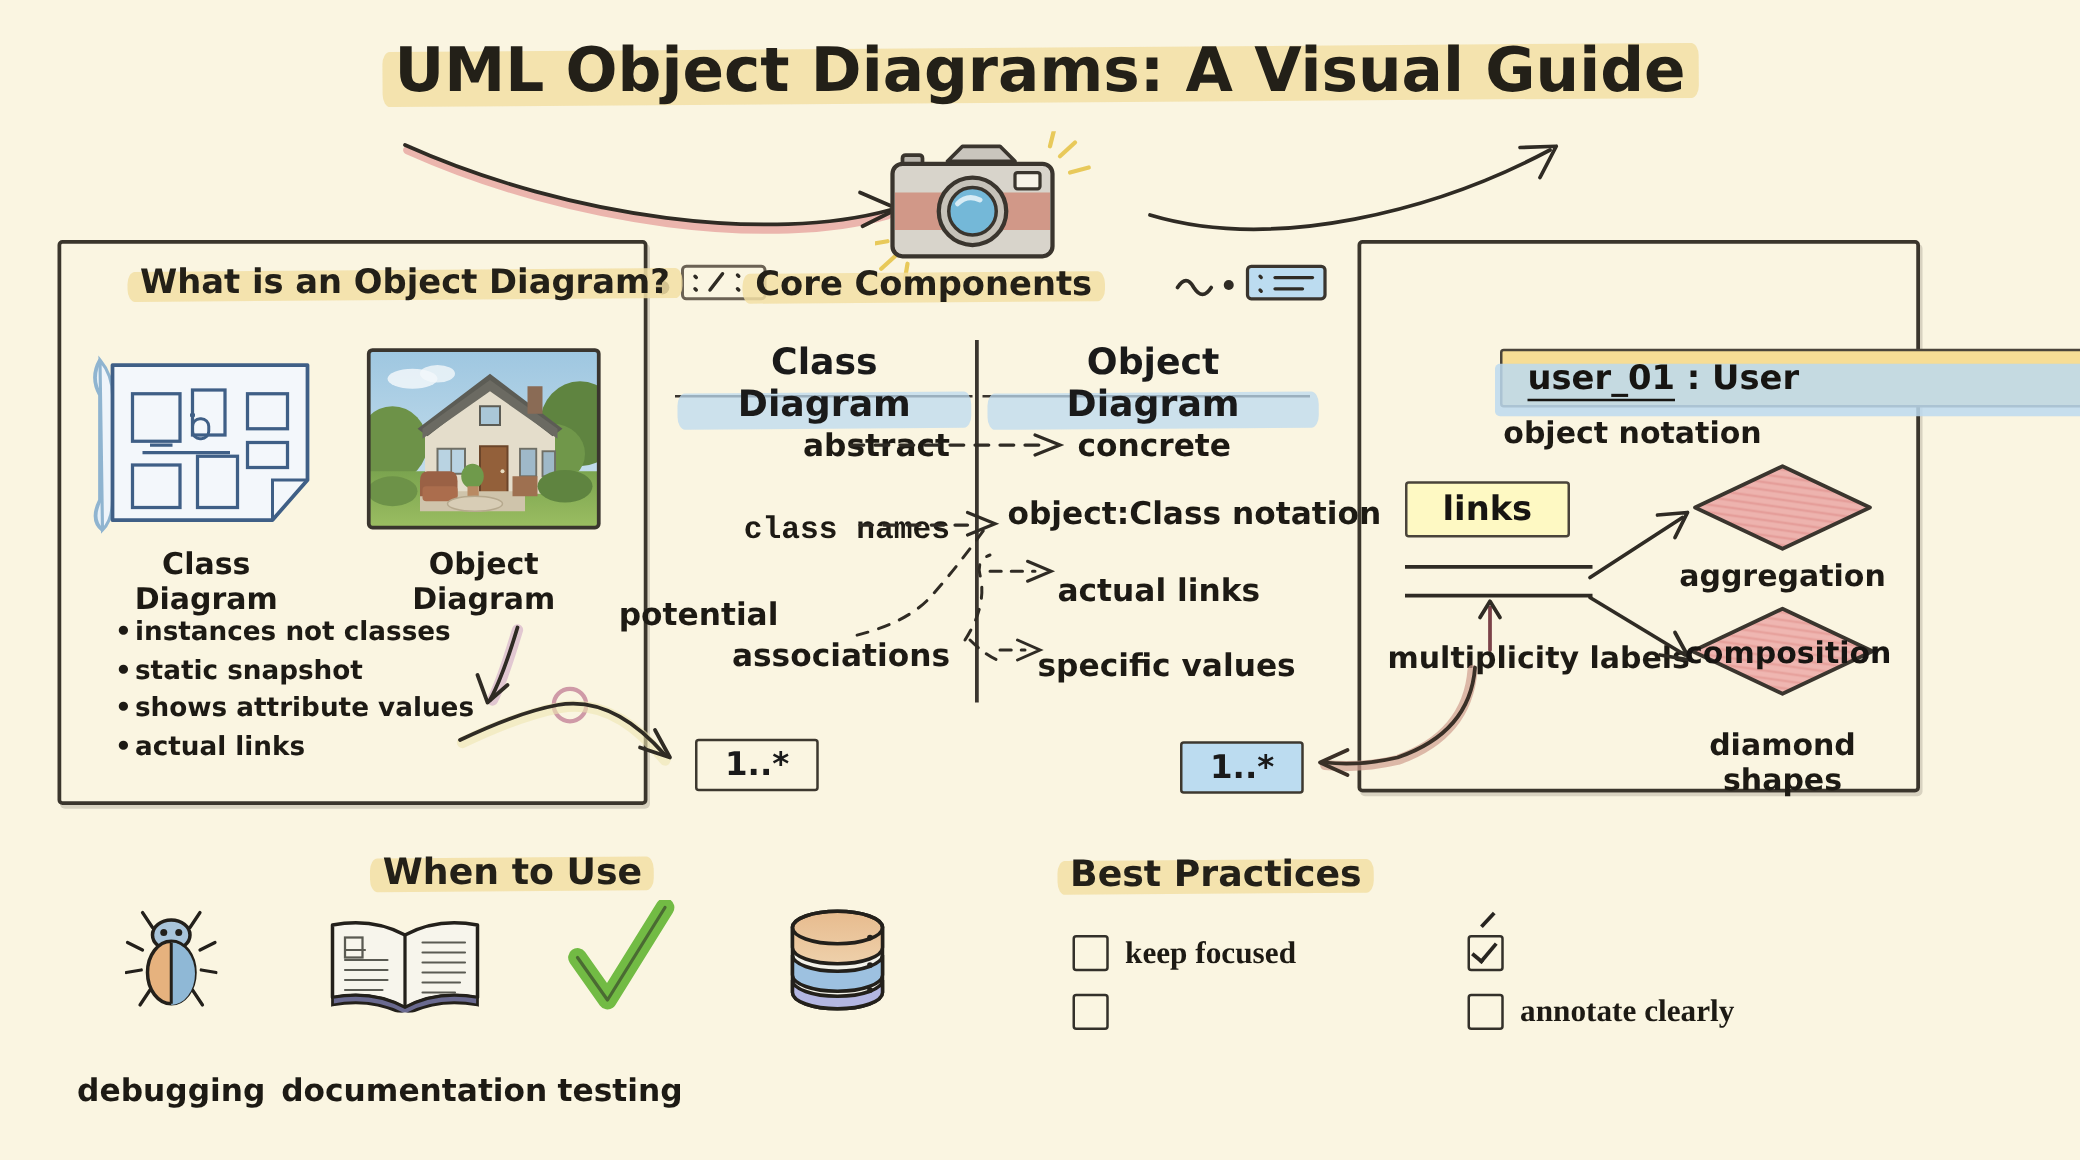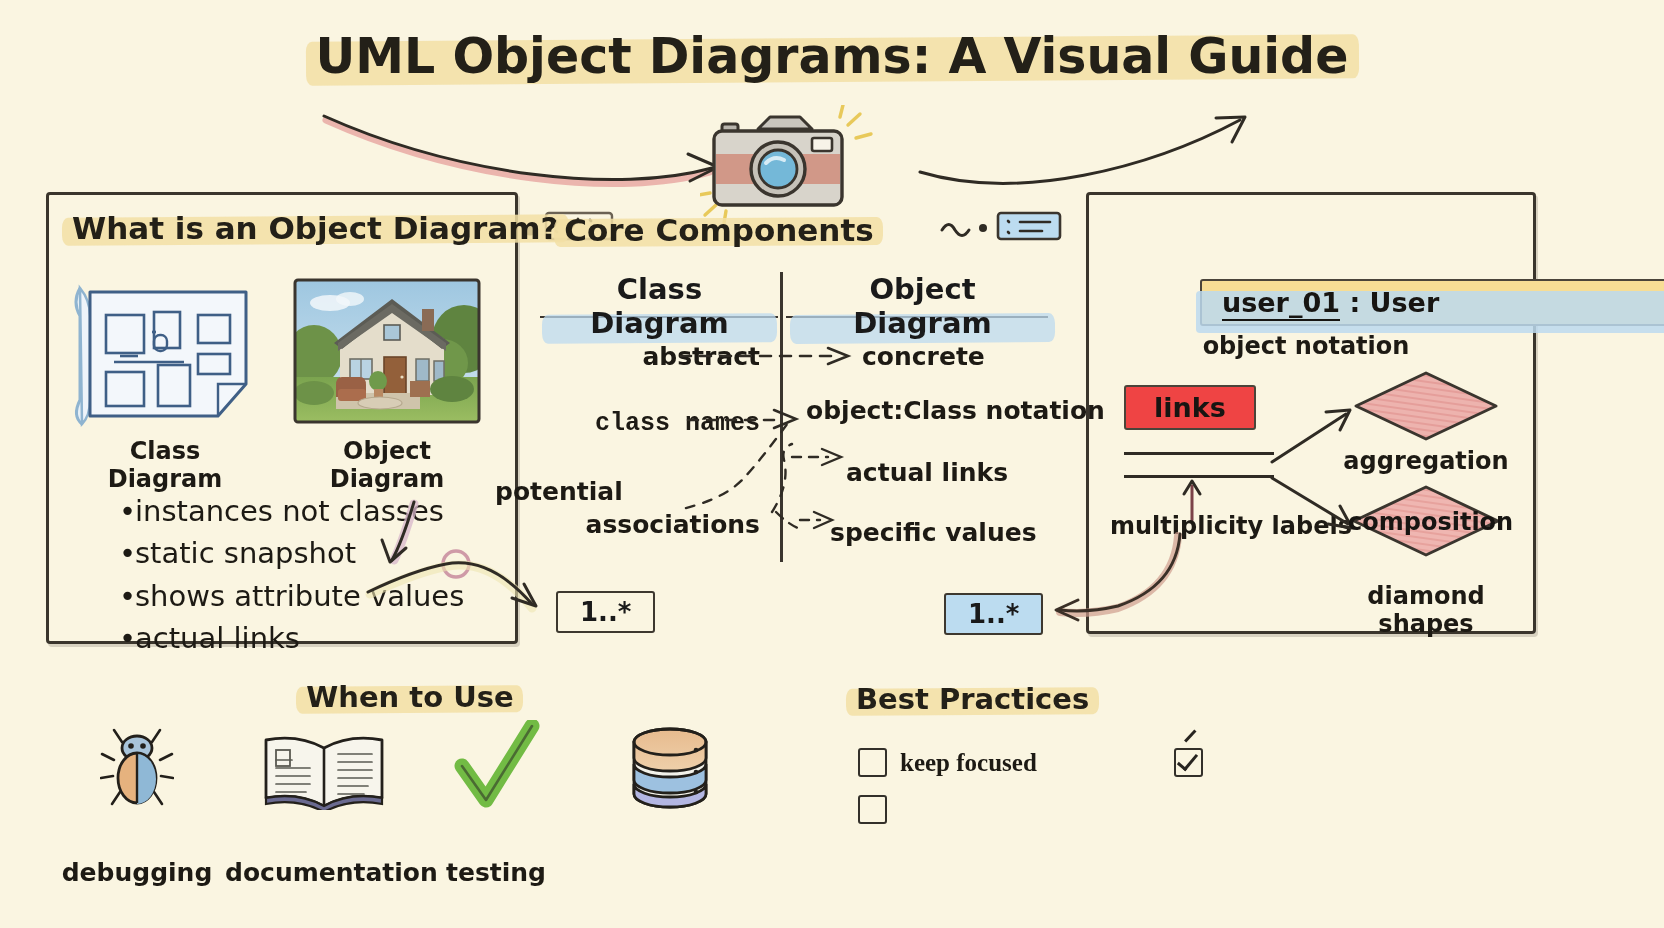--- a/index.html
+++ b/index.html
@@ -18,48 +18,48 @@
     content:"";position:absolute;left:-10px;right:-10px;top:18%;bottom:4%;
     background:#f2dfa4;opacity:.85;z-index:-1;border-radius:6px/10px;
     transform:rotate(-.4deg);
   }
   .hl-blue::before{background:#bcd9ef;opacity:.75;top:62%;bottom:-4%;}
   
   #main-title{
     left:0;right:0;top:28px;text-align:center;
     font-size:49px;font-weight:700;color:#232018;
   }
-  .panel-title{font-size:31px;font-weight:700;color:#232018;}
+  .panel-title{font-size:27px;font-weight:700;color:#232018;margin-left:40px;}
   .section-title{font-size:29px;font-weight:700;color:#232018;}
   
   .panel{
     border:3px solid #3a352c;border-radius:4px;
     box-shadow:2px 3px 0 rgba(60,55,45,.18);
     background:transparent;
   }
   
-  .bullets{font-size:29px;line-height:1.46;color:#1d1a14;font-weight:400;margin-left:27px;}
+  .bullets{font-size:21px;line-height:1.46;color:#1d1a14;font-weight:700;}
   .bullets div{white-space:nowrap;}
   .bullets .dot{display:inline-block;width:16px;}
   
   .cmp-head{font-size:29px;font-weight:700;}
   .cmp-row{font-size:25px;font-weight:600;color:#1d1a14;}
   
   .obj-box{
     border:2.5px solid #4a443a;background:#f7dd95;
     padding:6px 20px;font-size:27px;font-weight:700;color:#171512;
     border-radius:3px;position:relative;white-space:nowrap;
   }
   .obj-box::after{
     content:"";position:absolute;left:-6px;right:-4px;top:10px;bottom:-9px;
     background:#bcd9ef;opacity:.85;z-index:-1;border-radius:4px;
   }
   .u-under{border-bottom:2.5px solid #171512;padding-bottom:1px;}
   .links-box{
-    border:2.5px solid #4a443a;background:#ef4444;
+    border:2.5px solid #4a443a;background:#fef9c3;
     padding:5px 28px;font-size:27px;font-weight:700;color:#171512;border-radius:3px;
   }
   .mult-box{
     border:2.5px solid #3d382f;padding:4px 22px;font-size:26px;font-weight:700;
     border-radius:3px;background:transparent;
   }
   .mult-box.blue{background:#bcdcf0;}
   .caption{font-size:24px;font-weight:600;color:#1d1a14;}
   
   .chk-row{display:flex;align-items:center;gap:13px;font-size:25px;font-weight:600;color:#1d1a14;white-space:nowrap;font-family:Liberation Serif, serif;}
@@ -439,14 +439,18 @@
   <div class="abs chk-row" style="left:858px;top:748px;">
     <span class="chk"></span>
     <span>keep focused</span>
   </div>
   <div class="abs chk-row" style="left:858px;top:795px;">
     <span class="chk"></span>
   </div>
   <div class="abs chk-row" style="left:1174px;top:748px;">
     <span class="chk on"></span>
   </div>
+  <div class="abs chk-row" style="left:1174px;top:795px;">
+    <span class="chk"></span>
+    <span>annotate clearly</span>
+  </div>
 
 </div>
 
 </body></html>

